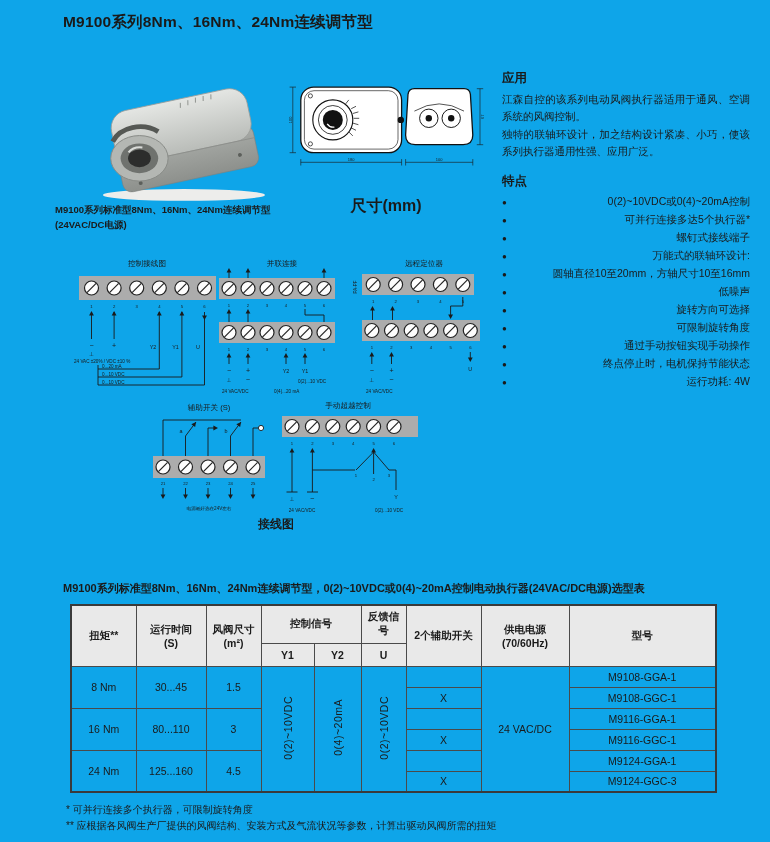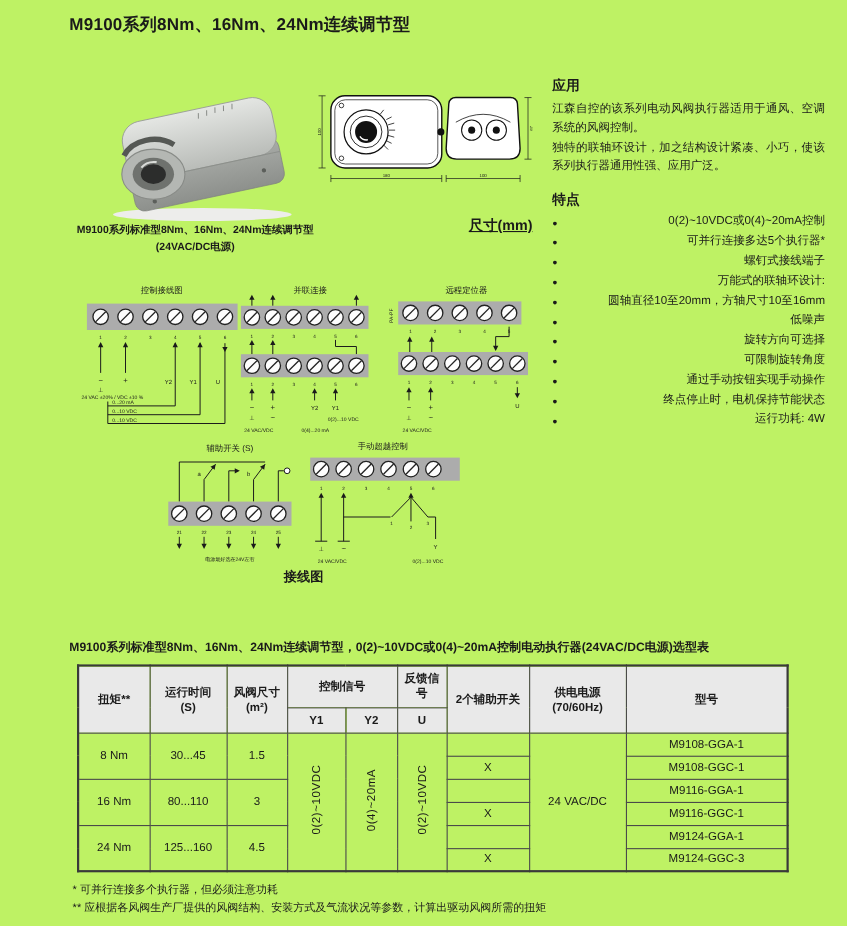--- a/index.html
+++ b/index.html
@@ -1,23 +1,23 @@
 <!DOCTYPE html>
 <html><head>
 <meta charset="utf-8">
 <style>
   html,body{margin:0;padding:0;background:#fff;}
-  .page{position:relative;width:770px;height:842px;background:#bef264;overflow:hidden;
+  .page{position:relative;width:770px;height:842px;background:#0ea5e9;overflow:hidden;
         font-family:"Liberation Sans","DejaVu Sans",sans-serif;color:#1a1a1a;}
   .abs{position:absolute;}
   h1.doc-title{position:absolute;left:63px;top:12px;margin:0;font-size:15.5px;font-weight:bold;letter-spacing:.2px;}
-  .photo-caption{position:absolute;left:55px;top:202px;width:245px;text-align:center;
+  .photo-caption{position:absolute;left:55px;top:202px;width:245px;text-align:left;
                  font-size:9.5px;font-weight:bold;line-height:15px;}
-  .dims-caption{position:absolute;left:288px;top:196px;width:196px;text-align:right;
-                font-size:13px;font-weight:bold;text-decoration:underline;}
+  .dims-caption{position:absolute;left:288px;top:196px;width:196px;text-align:center;
+                font-size:16px;font-weight:bold;}
   .rightcol{position:absolute;left:502px;top:70px;width:248px;}
   .rightcol h2{margin:0 0 4px 0;font-size:12.5px;font-weight:bold;}
   .rightcol p{margin:0 0 2px 0;font-size:10.5px;line-height:16.5px;text-align:justify;}
   .rightcol .feat-h{margin-top:14px;}
   ul.features{margin:2px 0 0 0;padding:0;list-style:none;font-size:10.5px;line-height:15.5px;text-align:right;}
   ul.features li{position:relative;padding-left:13px;margin-bottom:2.5px;}
   ul.features li::before{content:"●";position:absolute;left:0;top:1px;font-size:8px;}
   .wiring-caption{position:absolute;left:258px;top:516px;font-size:12px;font-weight:bold;}
   .table-title{position:absolute;left:63px;top:581px;width:690px;font-size:11px;font-weight:bold;}
   .seltable{position:absolute;left:70px;top:604px;border-collapse:collapse;table-layout:fixed;
@@ -456,16 +456,16 @@
         <td></td>
         <td>M9124-GGA-1</td>
       </tr>
       <tr>
         <td>X</td>
         <td>M9124-GGC-3</td>
       </tr>
     </tbody>
   </table>
 
-  <div class="footnote" style="top:802px">* 可并行连接多个执行器，但必须注意功耗</div>
+  <div class="footnote" style="top:802px">* 可并行连接多个执行器，可限制旋转角度</div>
   <div class="footnote" style="top:818px">** 应根据各风阀生产厂提供的风阀结构、安装方式及气流状况等参数，计算出驱动风阀所需的扭矩</div>
 
 </div>
 
 </body></html>

